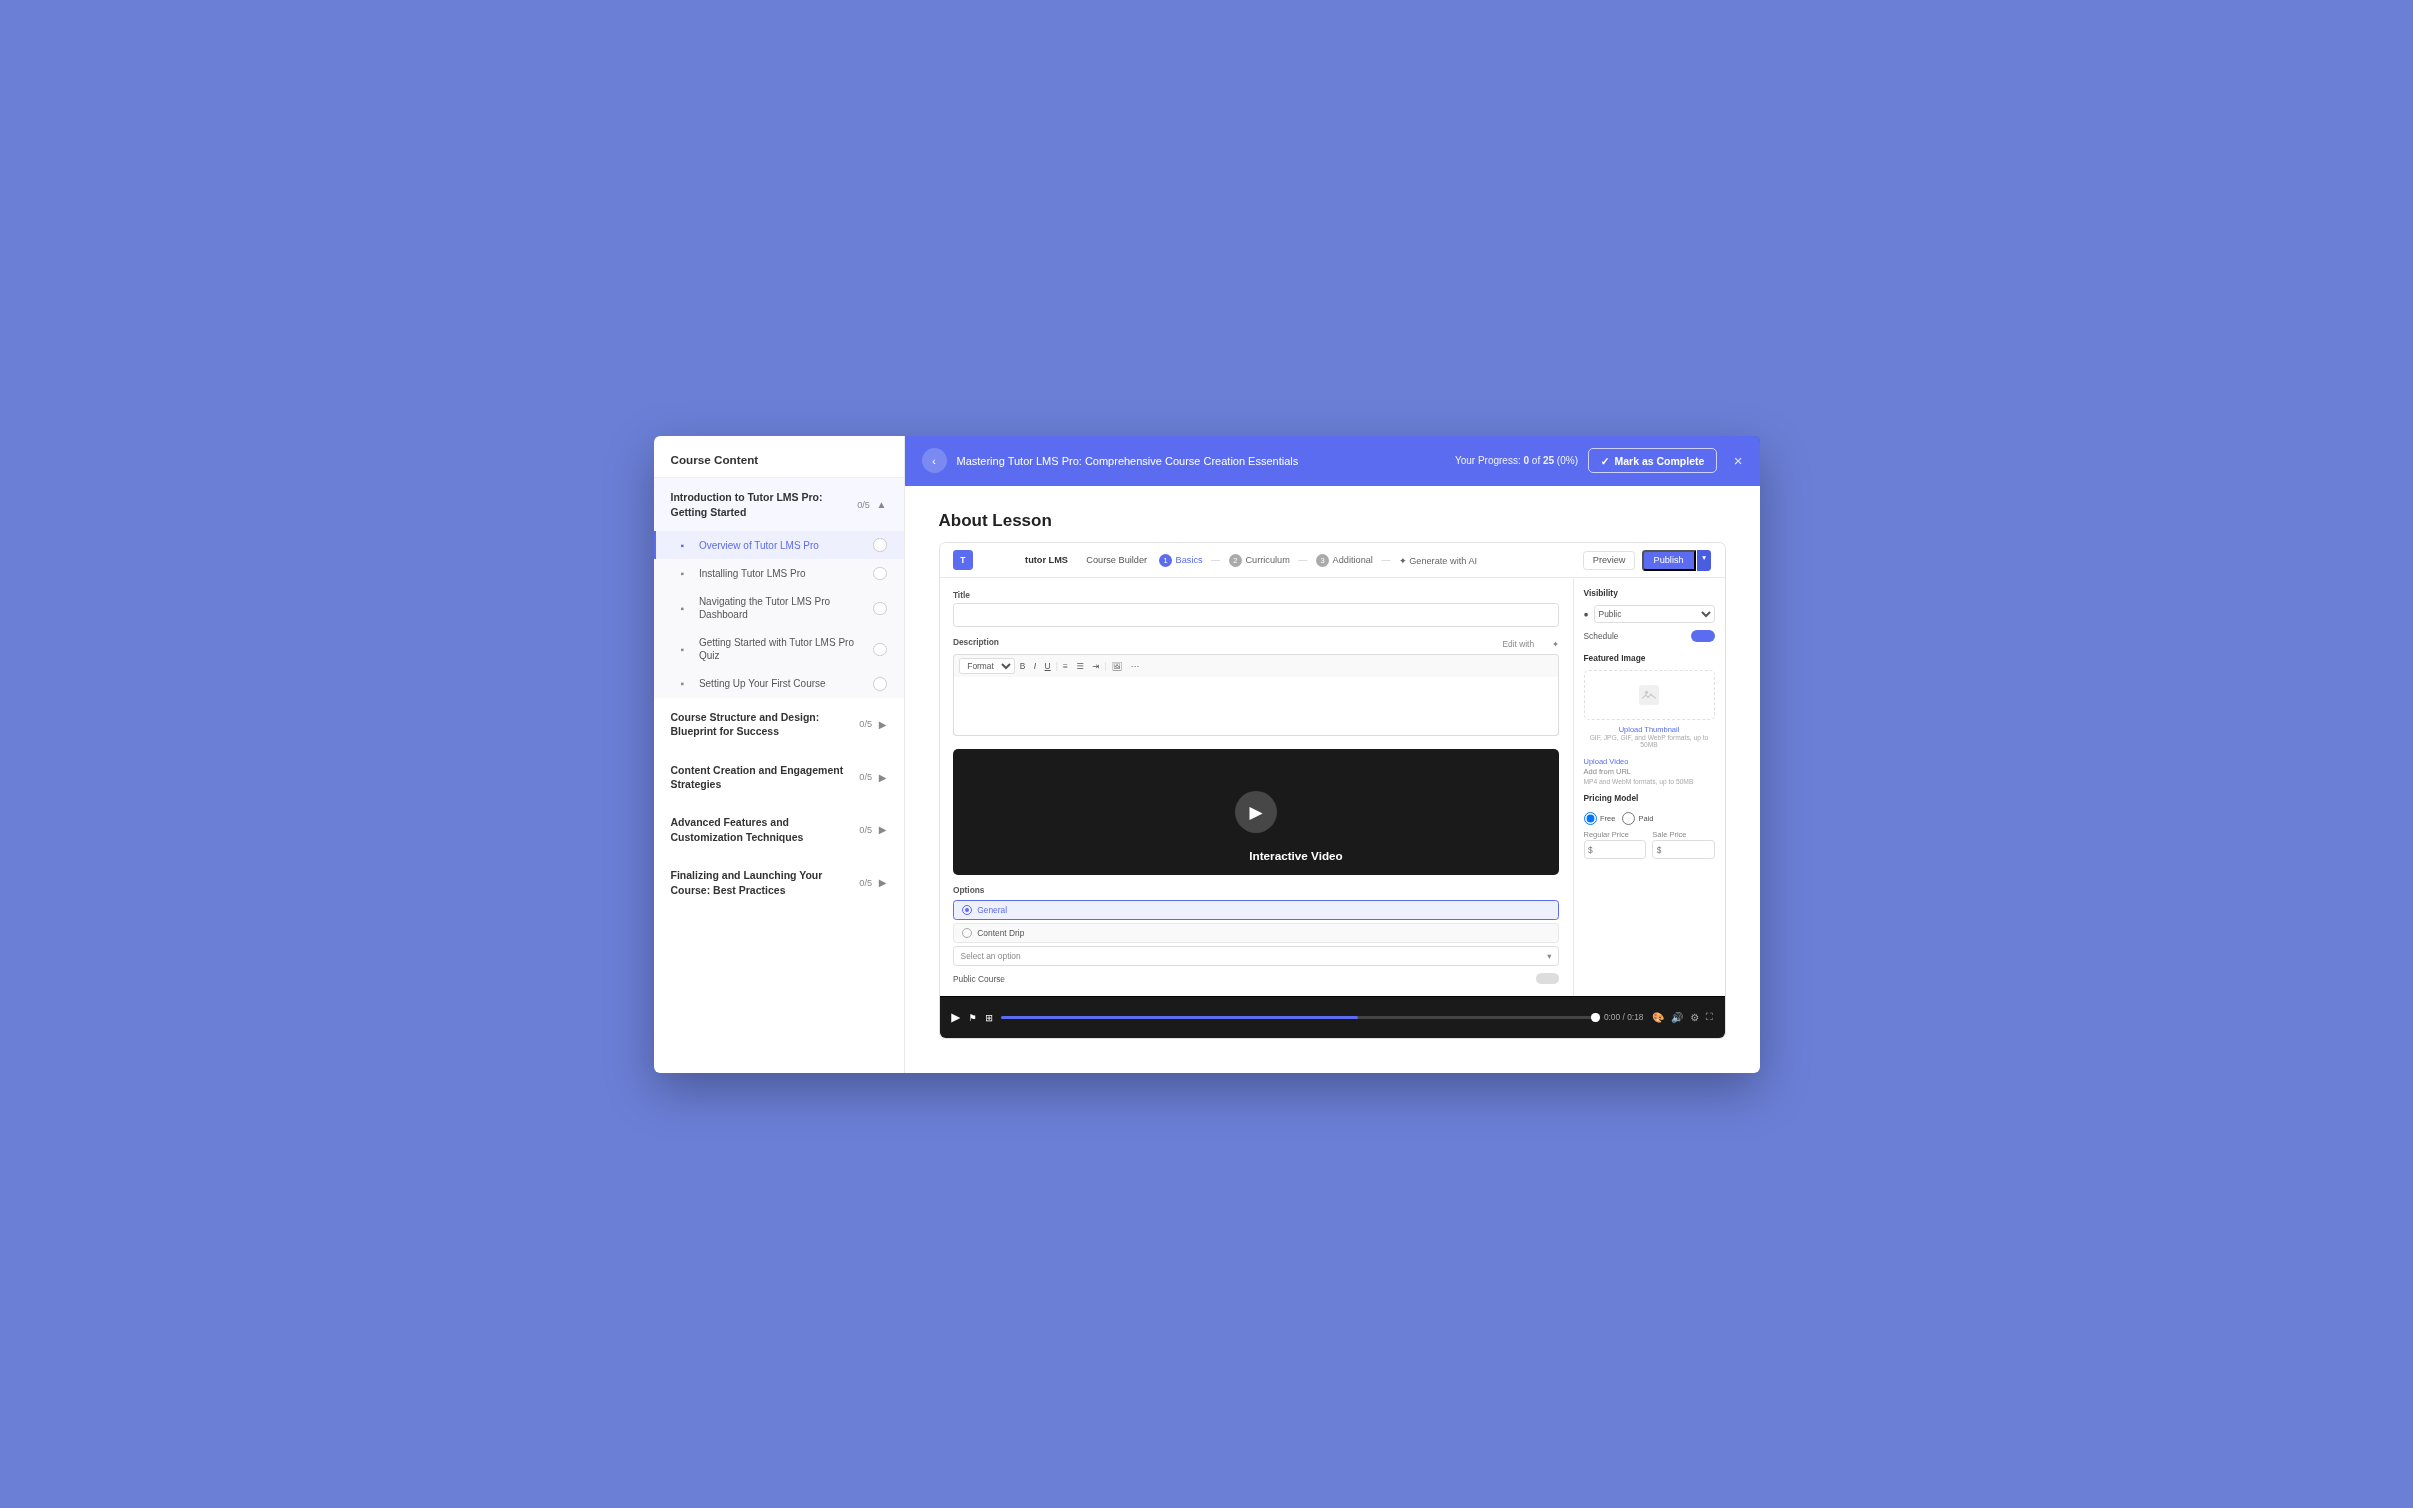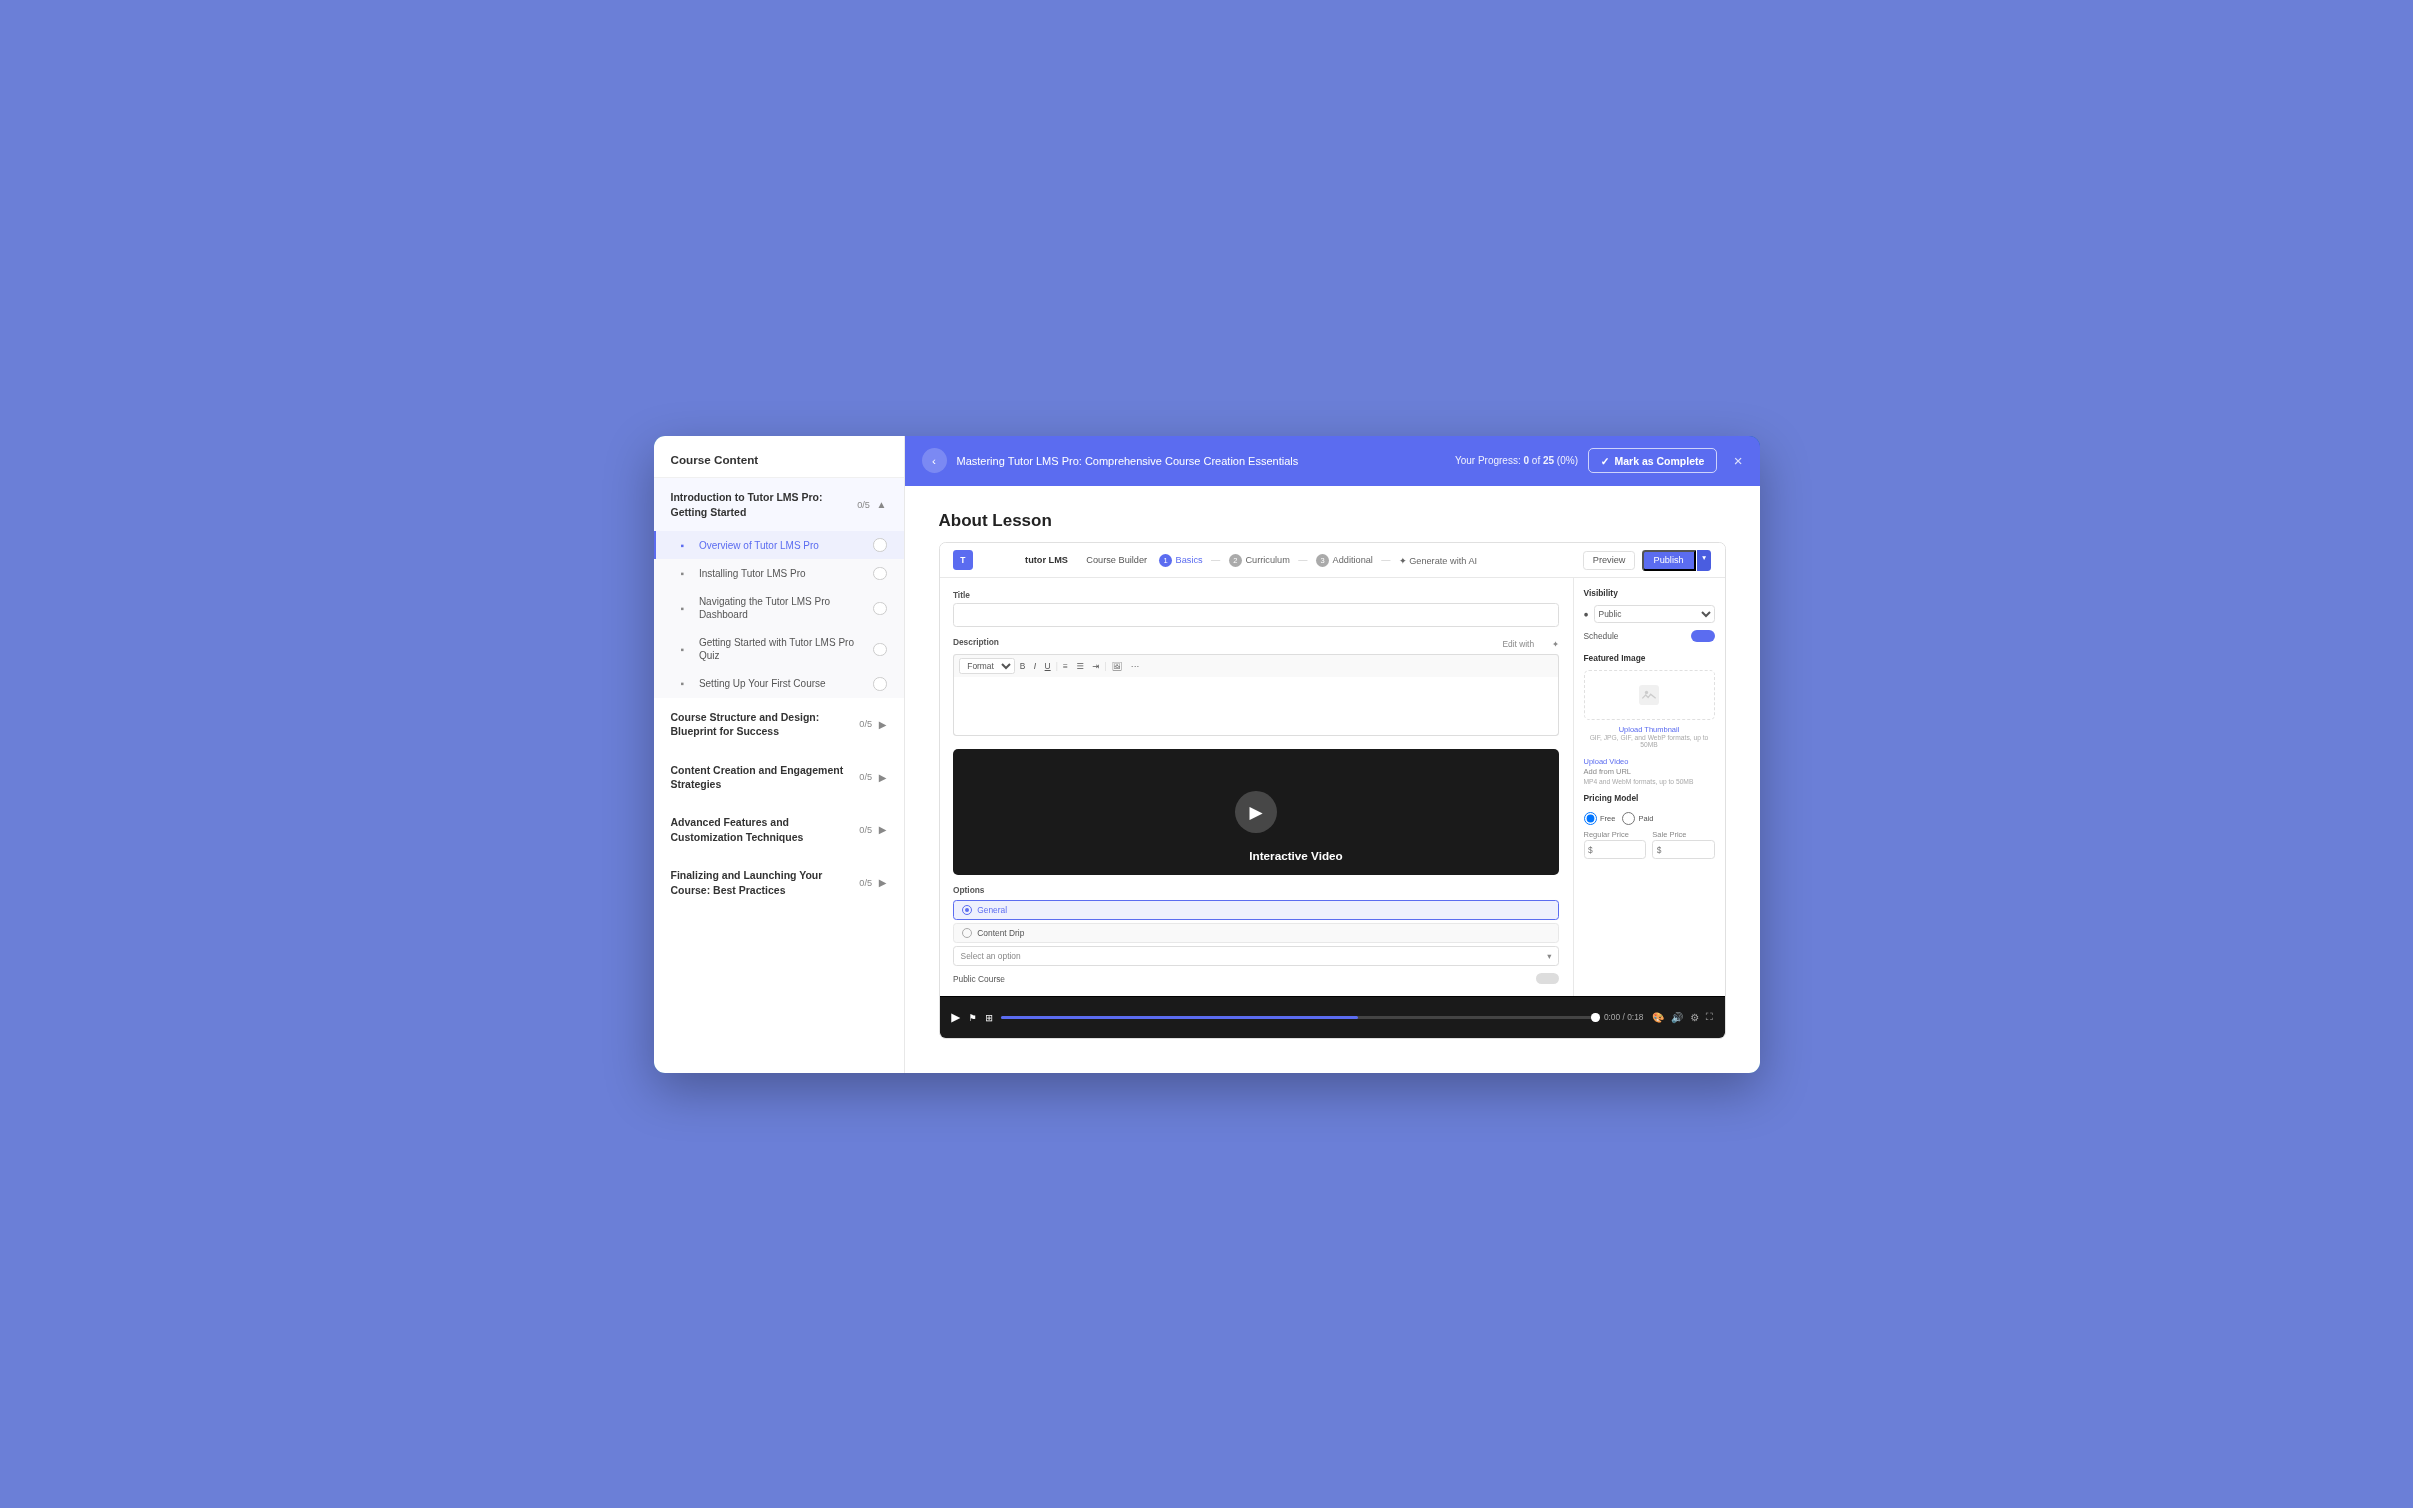--- a/index.html
+++ b/index.html
@@ -8,21 +8,21 @@
       min-height: 100vh;
       display: flex;
       align-items: center;
       justify-content: center;
       font-family: -apple-system, BlinkMacSystemFont, 'Segoe UI', sans-serif;
     }
     .app-window {
       width: 1106px;
       height: 637px;
       background: #0369a1;
-      border-radius: 11px;
+      border-radius: 6px;
       overflow: hidden;
       display: flex;
       box-shadow: 0 17px 50px rgba(0,0,0,0.3);
     }
     
     .sidebar {
       width: 251px;
       min-width: 251px;
       background: #fff;
       border-right: 0.8px solid #e8e8e8;

